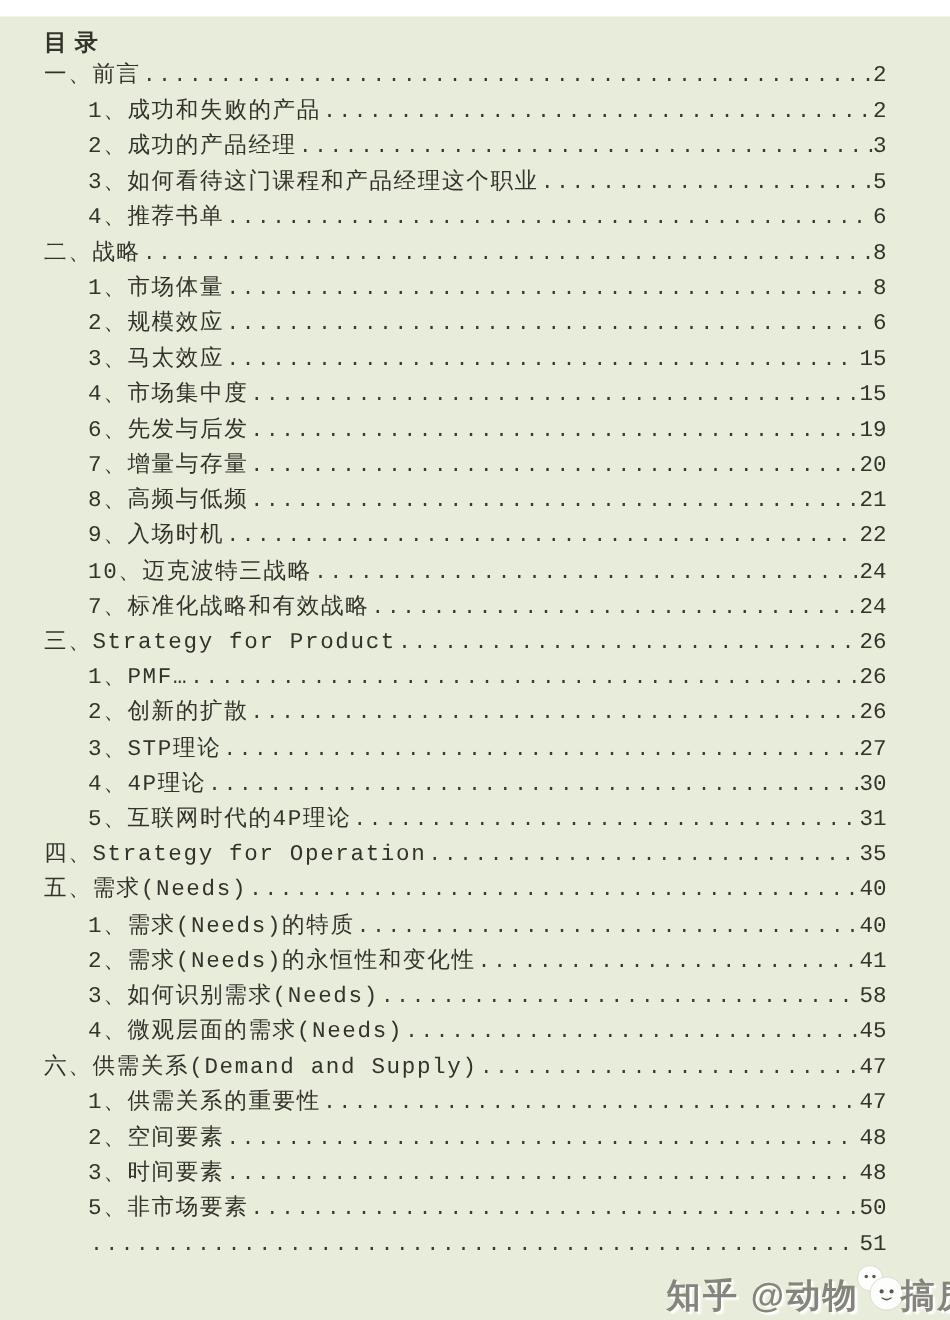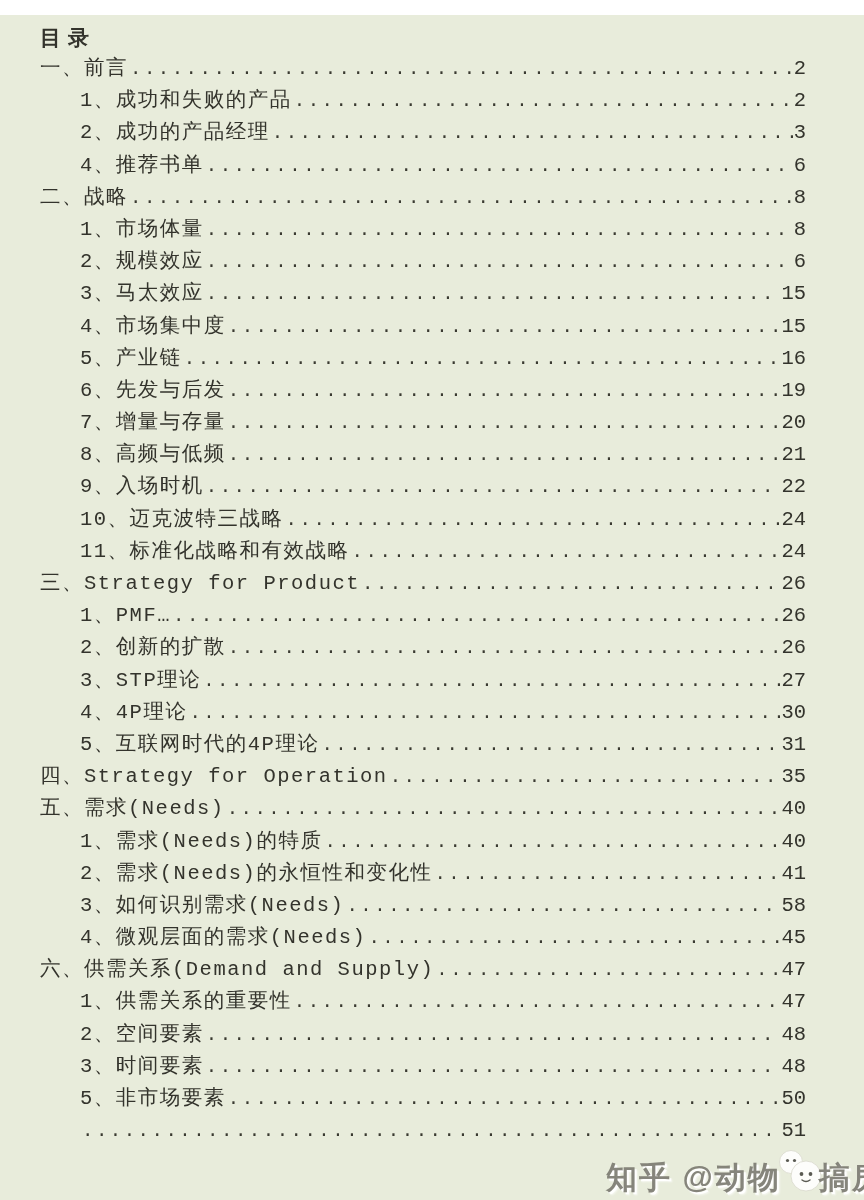--- a/index.html
+++ b/index.html
@@ -89,20 +89,25 @@
           <span class="label">1、成功和失败的产品</span>
           <span class="dots"></span>
           <span class="pg">2</span>
         </div>
         <div class="row lvl2">
           <span class="label">2、成功的产品经理</span>
           <span class="dots"></span>
           <span class="pg">3</span>
         </div>
         <div class="row lvl2">
+          <span class="label">3、如何看待这门课程和产品经理这个职业</span>
+          <span class="dots"></span>
+          <span class="pg">5</span>
+        </div>
+        <div class="row lvl2">
           <span class="label">4、推荐书单</span>
           <span class="dots"></span>
           <span class="pg">6</span>
         </div>
         <div class="row lvl1">
           <span class="label">二、战略</span>
           <span class="dots"></span>
           <span class="pg">8</span>
         </div>
         <div class="row lvl2">
@@ -119,25 +124,20 @@
           <span class="label">3、马太效应</span>
           <span class="dots"></span>
           <span class="pg">15</span>
         </div>
         <div class="row lvl2">
           <span class="label">4、市场集中度</span>
           <span class="dots"></span>
           <span class="pg">15</span>
         </div>
         <div class="row lvl2">
-          <span class="label">5、产业链</span>
-          <span class="dots"></span>
-          <span class="pg">16</span>
-        </div>
-        <div class="row lvl2">
           <span class="label">6、先发与后发</span>
           <span class="dots"></span>
           <span class="pg">19</span>
         </div>
         <div class="row lvl2">
           <span class="label">7、增量与存量</span>
           <span class="dots"></span>
           <span class="pg">20</span>
         </div>
         <div class="row lvl2">
@@ -149,21 +149,21 @@
           <span class="label">9、入场时机</span>
           <span class="dots"></span>
           <span class="pg">22</span>
         </div>
         <div class="row lvl2">
           <span class="label">10、迈克波特三战略</span>
           <span class="dots"></span>
           <span class="pg">24</span>
         </div>
         <div class="row lvl2">
-          <span class="label">11、标准化战略和有效战略</span>
+          <span class="label">7、标准化战略和有效战略</span>
           <span class="dots"></span>
           <span class="pg">24</span>
         </div>
         <div class="row lvl1">
           <span class="label">三、Strategy for Product</span>
           <span class="dots"></span>
           <span class="pg">26</span>
         </div>
         <div class="row lvl2">
           <span class="label">1、PMF…</span>

